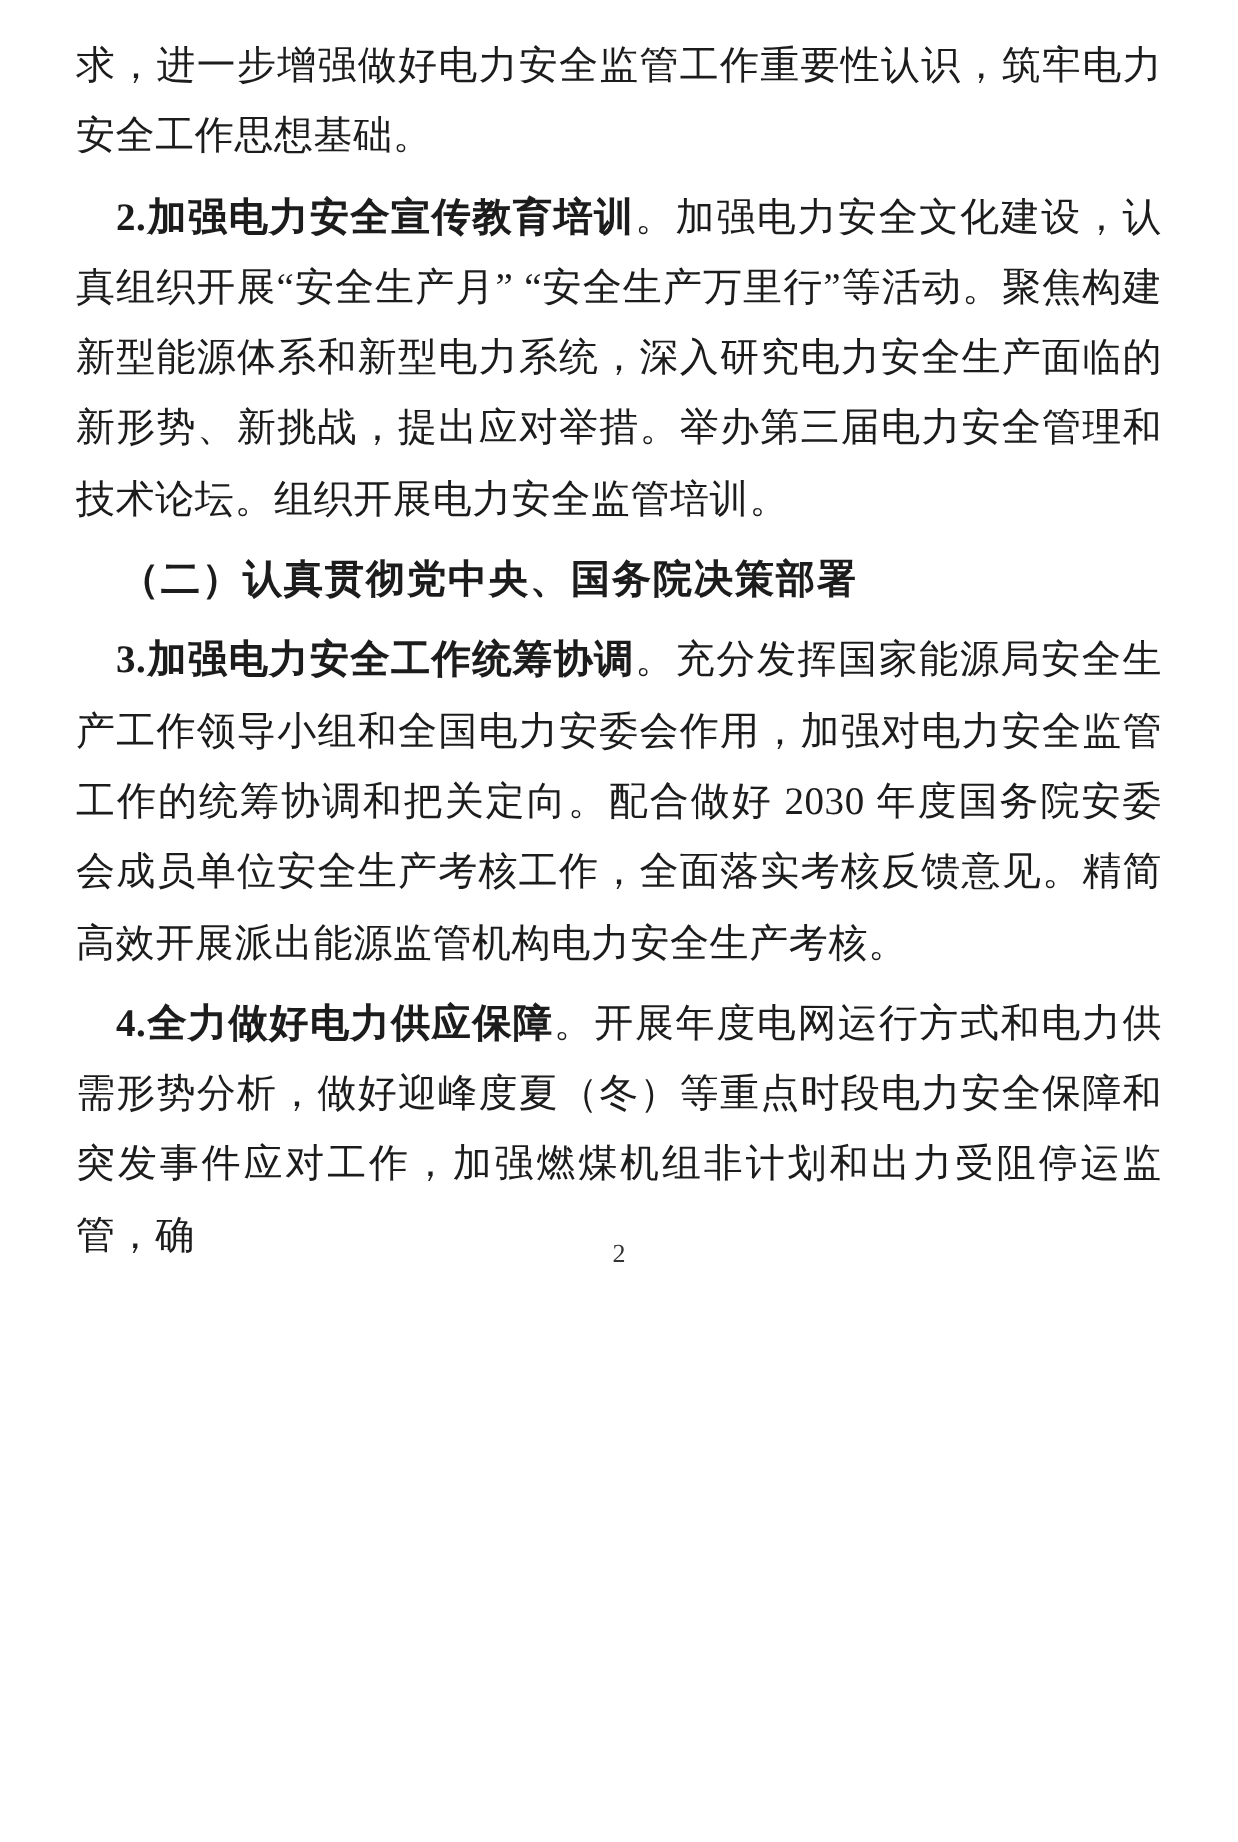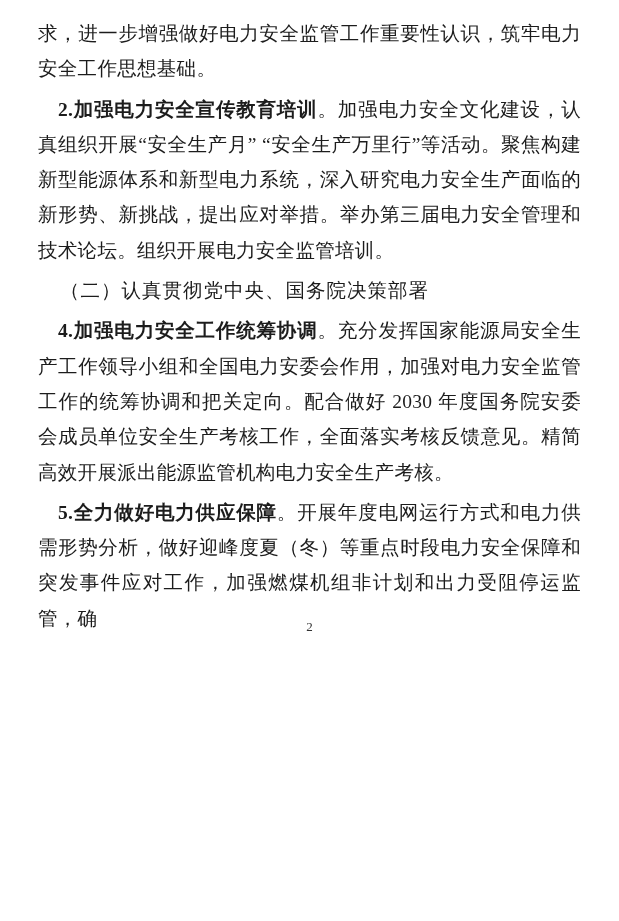--- a/index.html
+++ b/index.html
@@ -35,21 +35,21 @@
     text-indent: 20px;
   }
   .para .lead {
     font-weight: 700;
   }
   .section-heading {
     margin: 3px 0 5px 0;
     font-size: 19.5px;
     line-height: 35.3px;
     text-indent: 22px;
-    font-weight: 400;
+    font-weight: 700;
     letter-spacing: 1px;
   }
   .page-number {
     position: absolute;
     bottom: 11px;
     left: 0;
     width: 100%;
     text-align: center;
     font-size: 13px;
     color: #333333;
@@ -61,20 +61,20 @@
 <div class="page">
   <div class="content">
 
     <p class="para"><span>求，进一步增强做好电力安全监管工作重要性认识，筑牢电力安全工作思想基础。</span></p>
 
 
     <p class="para indent"><span class="lead">2.加强电力安全宣传教育培训</span><span>。加强电力安全文化建设，认真组织开展“安全生产月” “安全生产万里行”等活动。聚焦构建新型能源体系和新型电力系统，深入研究电力安全生产面临的新形势、新挑战，提出应对举措。举办第三届电力安全管理和技术论坛。组织开展电力安全监管培训。</span></p>
 
     <p class="section-heading">（二）认真贯彻党中央、国务院决策部署</p>
 
-    <p class="para indent"><span class="lead">4.加强电力安全工作统筹协调</span><span>。充分发挥国家能源局安全生产工作领导小组和全国电力安委会作用，加强对电力安全监管工作的统筹协调和把关定向。配合做好 2030 年度国务院安委会成员单位安全生产考核工作，全面落实考核反馈意见。精简高效开展派出能源监管机构电力安全生产考核。</span></p>
+    <p class="para indent"><span class="lead">3.加强电力安全工作统筹协调</span><span>。充分发挥国家能源局安全生产工作领导小组和全国电力安委会作用，加强对电力安全监管工作的统筹协调和把关定向。配合做好 2030 年度国务院安委会成员单位安全生产考核工作，全面落实考核反馈意见。精简高效开展派出能源监管机构电力安全生产考核。</span></p>
 
-    <p class="para indent"><span class="lead">5.全力做好电力供应保障</span><span>。开展年度电网运行方式和电力供需形势分析，做好迎峰度夏（冬）等重点时段电力安全保障和突发事件应对工作，加强燃煤机组非计划和出力受阻停运监管，确</span></p>
+    <p class="para indent"><span class="lead">4.全力做好电力供应保障</span><span>。开展年度电网运行方式和电力供需形势分析，做好迎峰度夏（冬）等重点时段电力安全保障和突发事件应对工作，加强燃煤机组非计划和出力受阻停运监管，确</span></p>
 
   </div>
 
   <div class="page-number">2</div>
 </div>
 
 </body></html>

